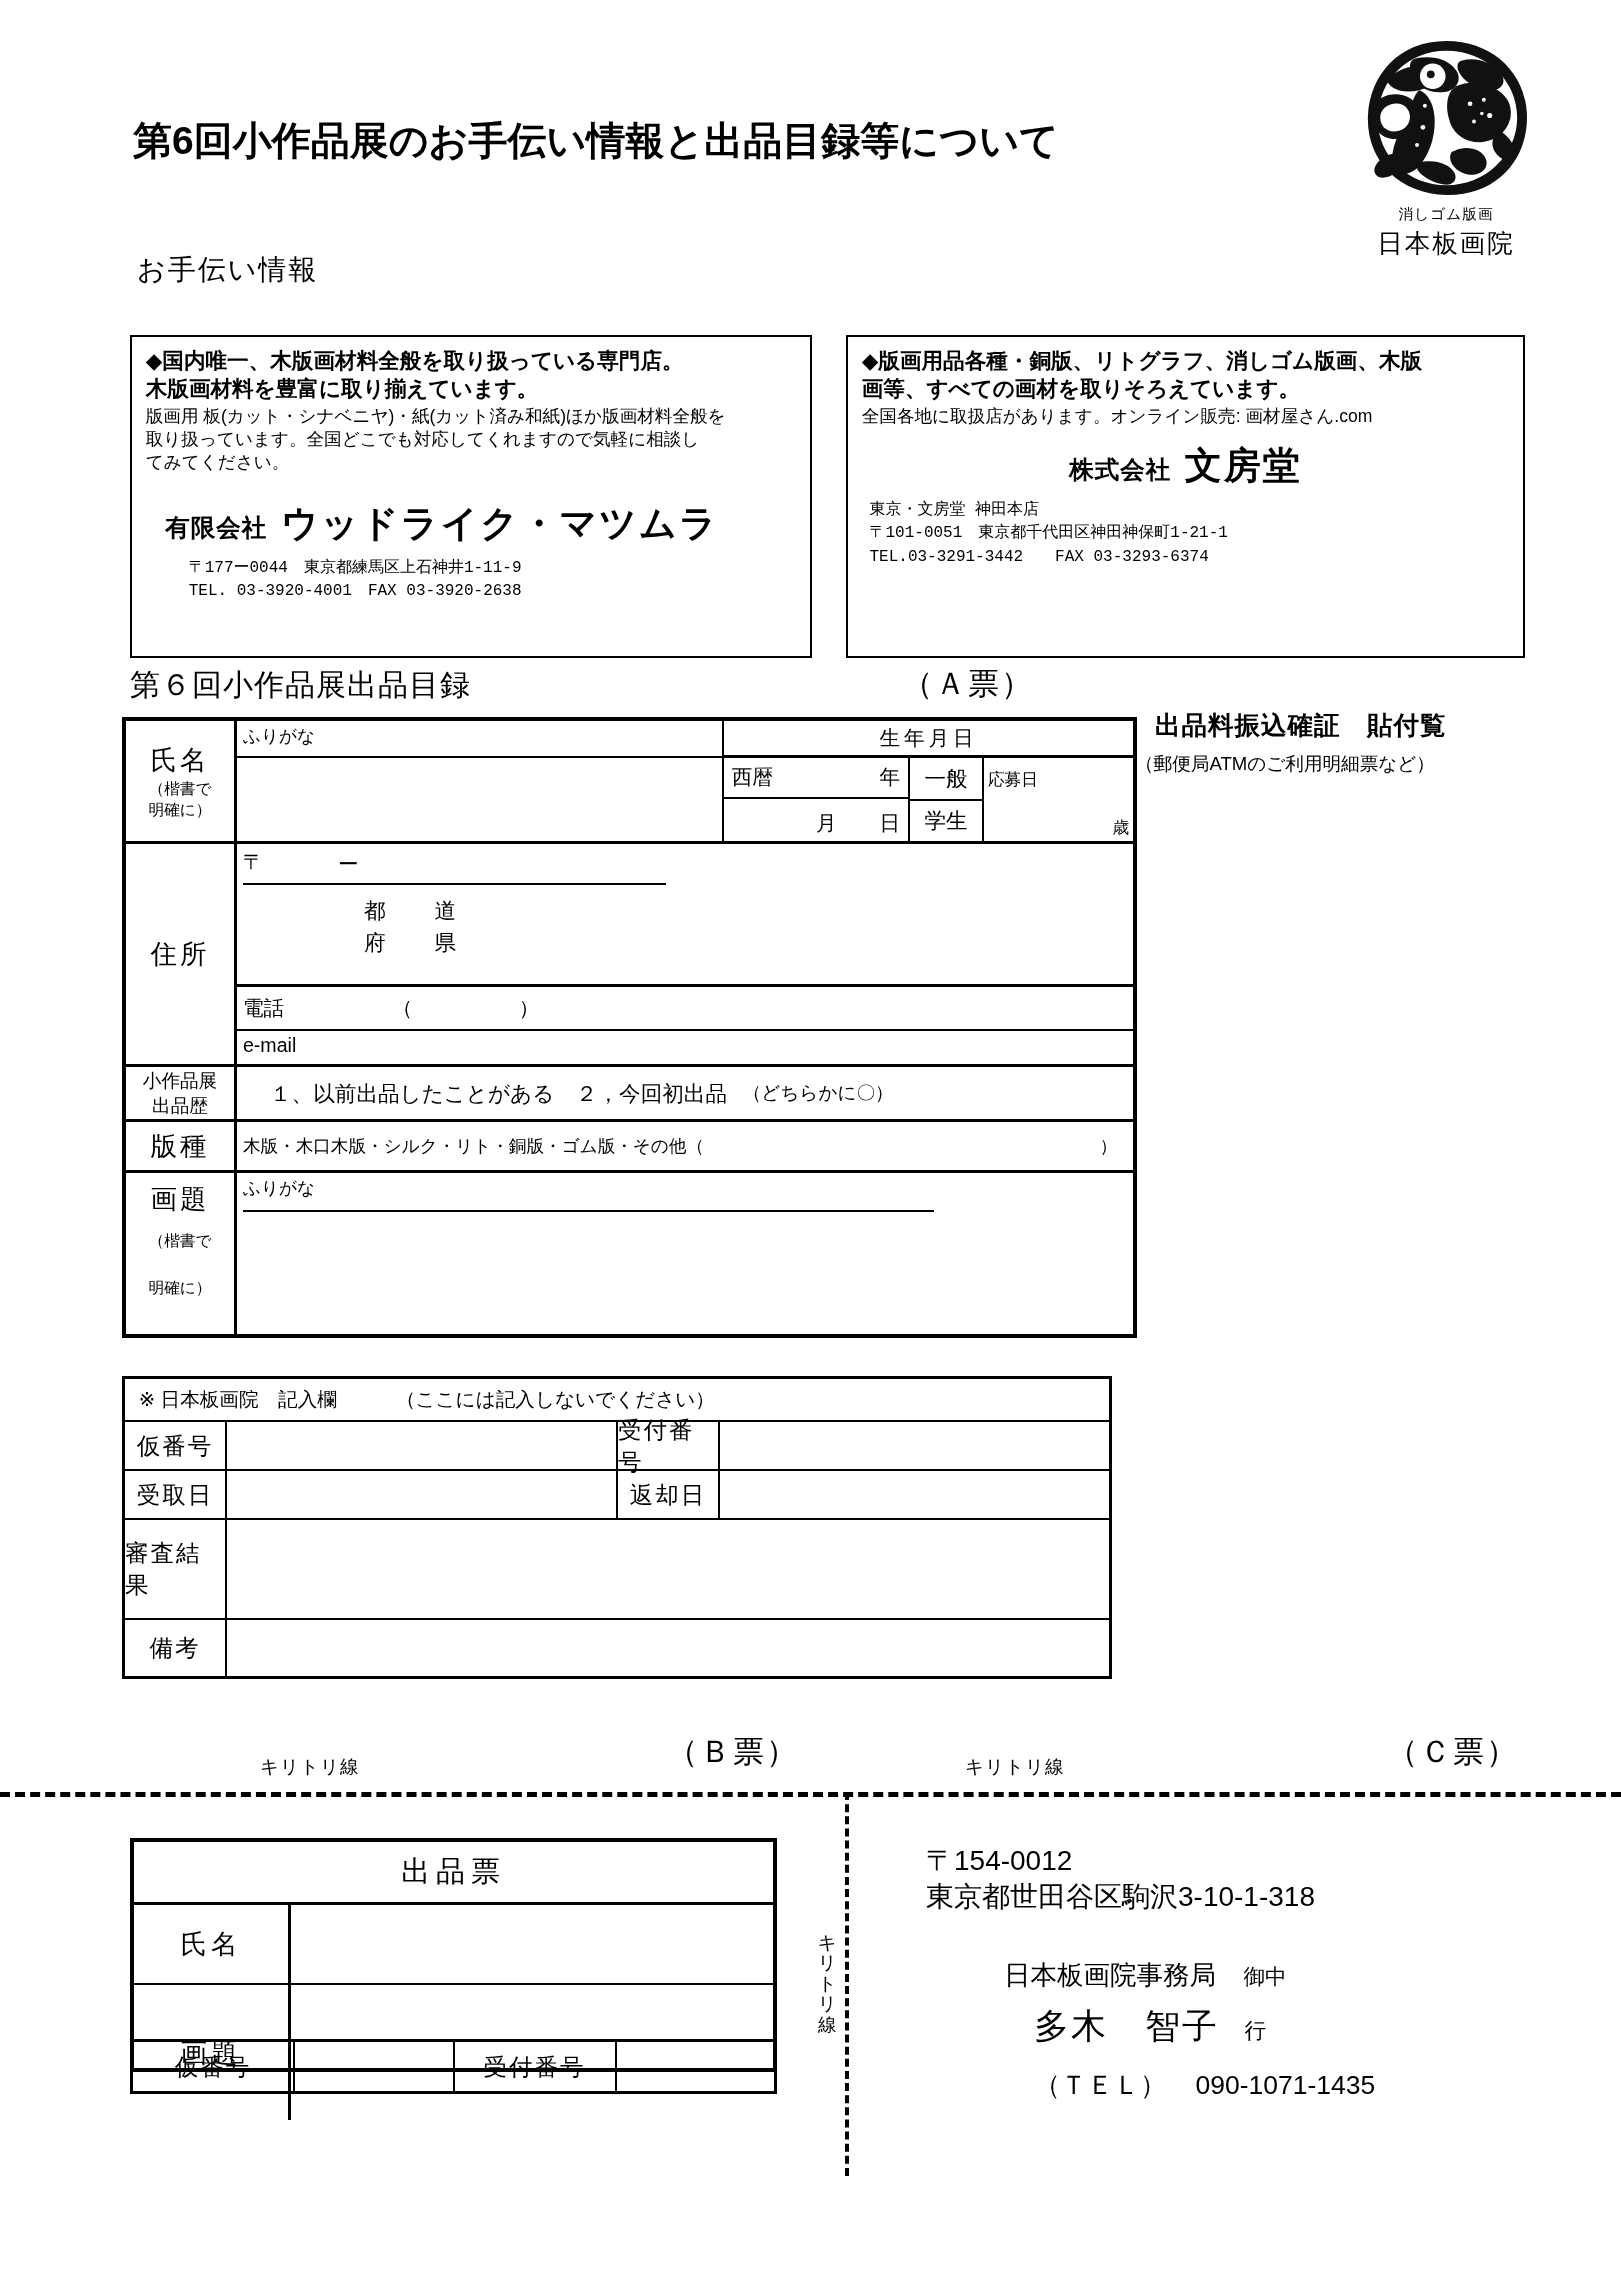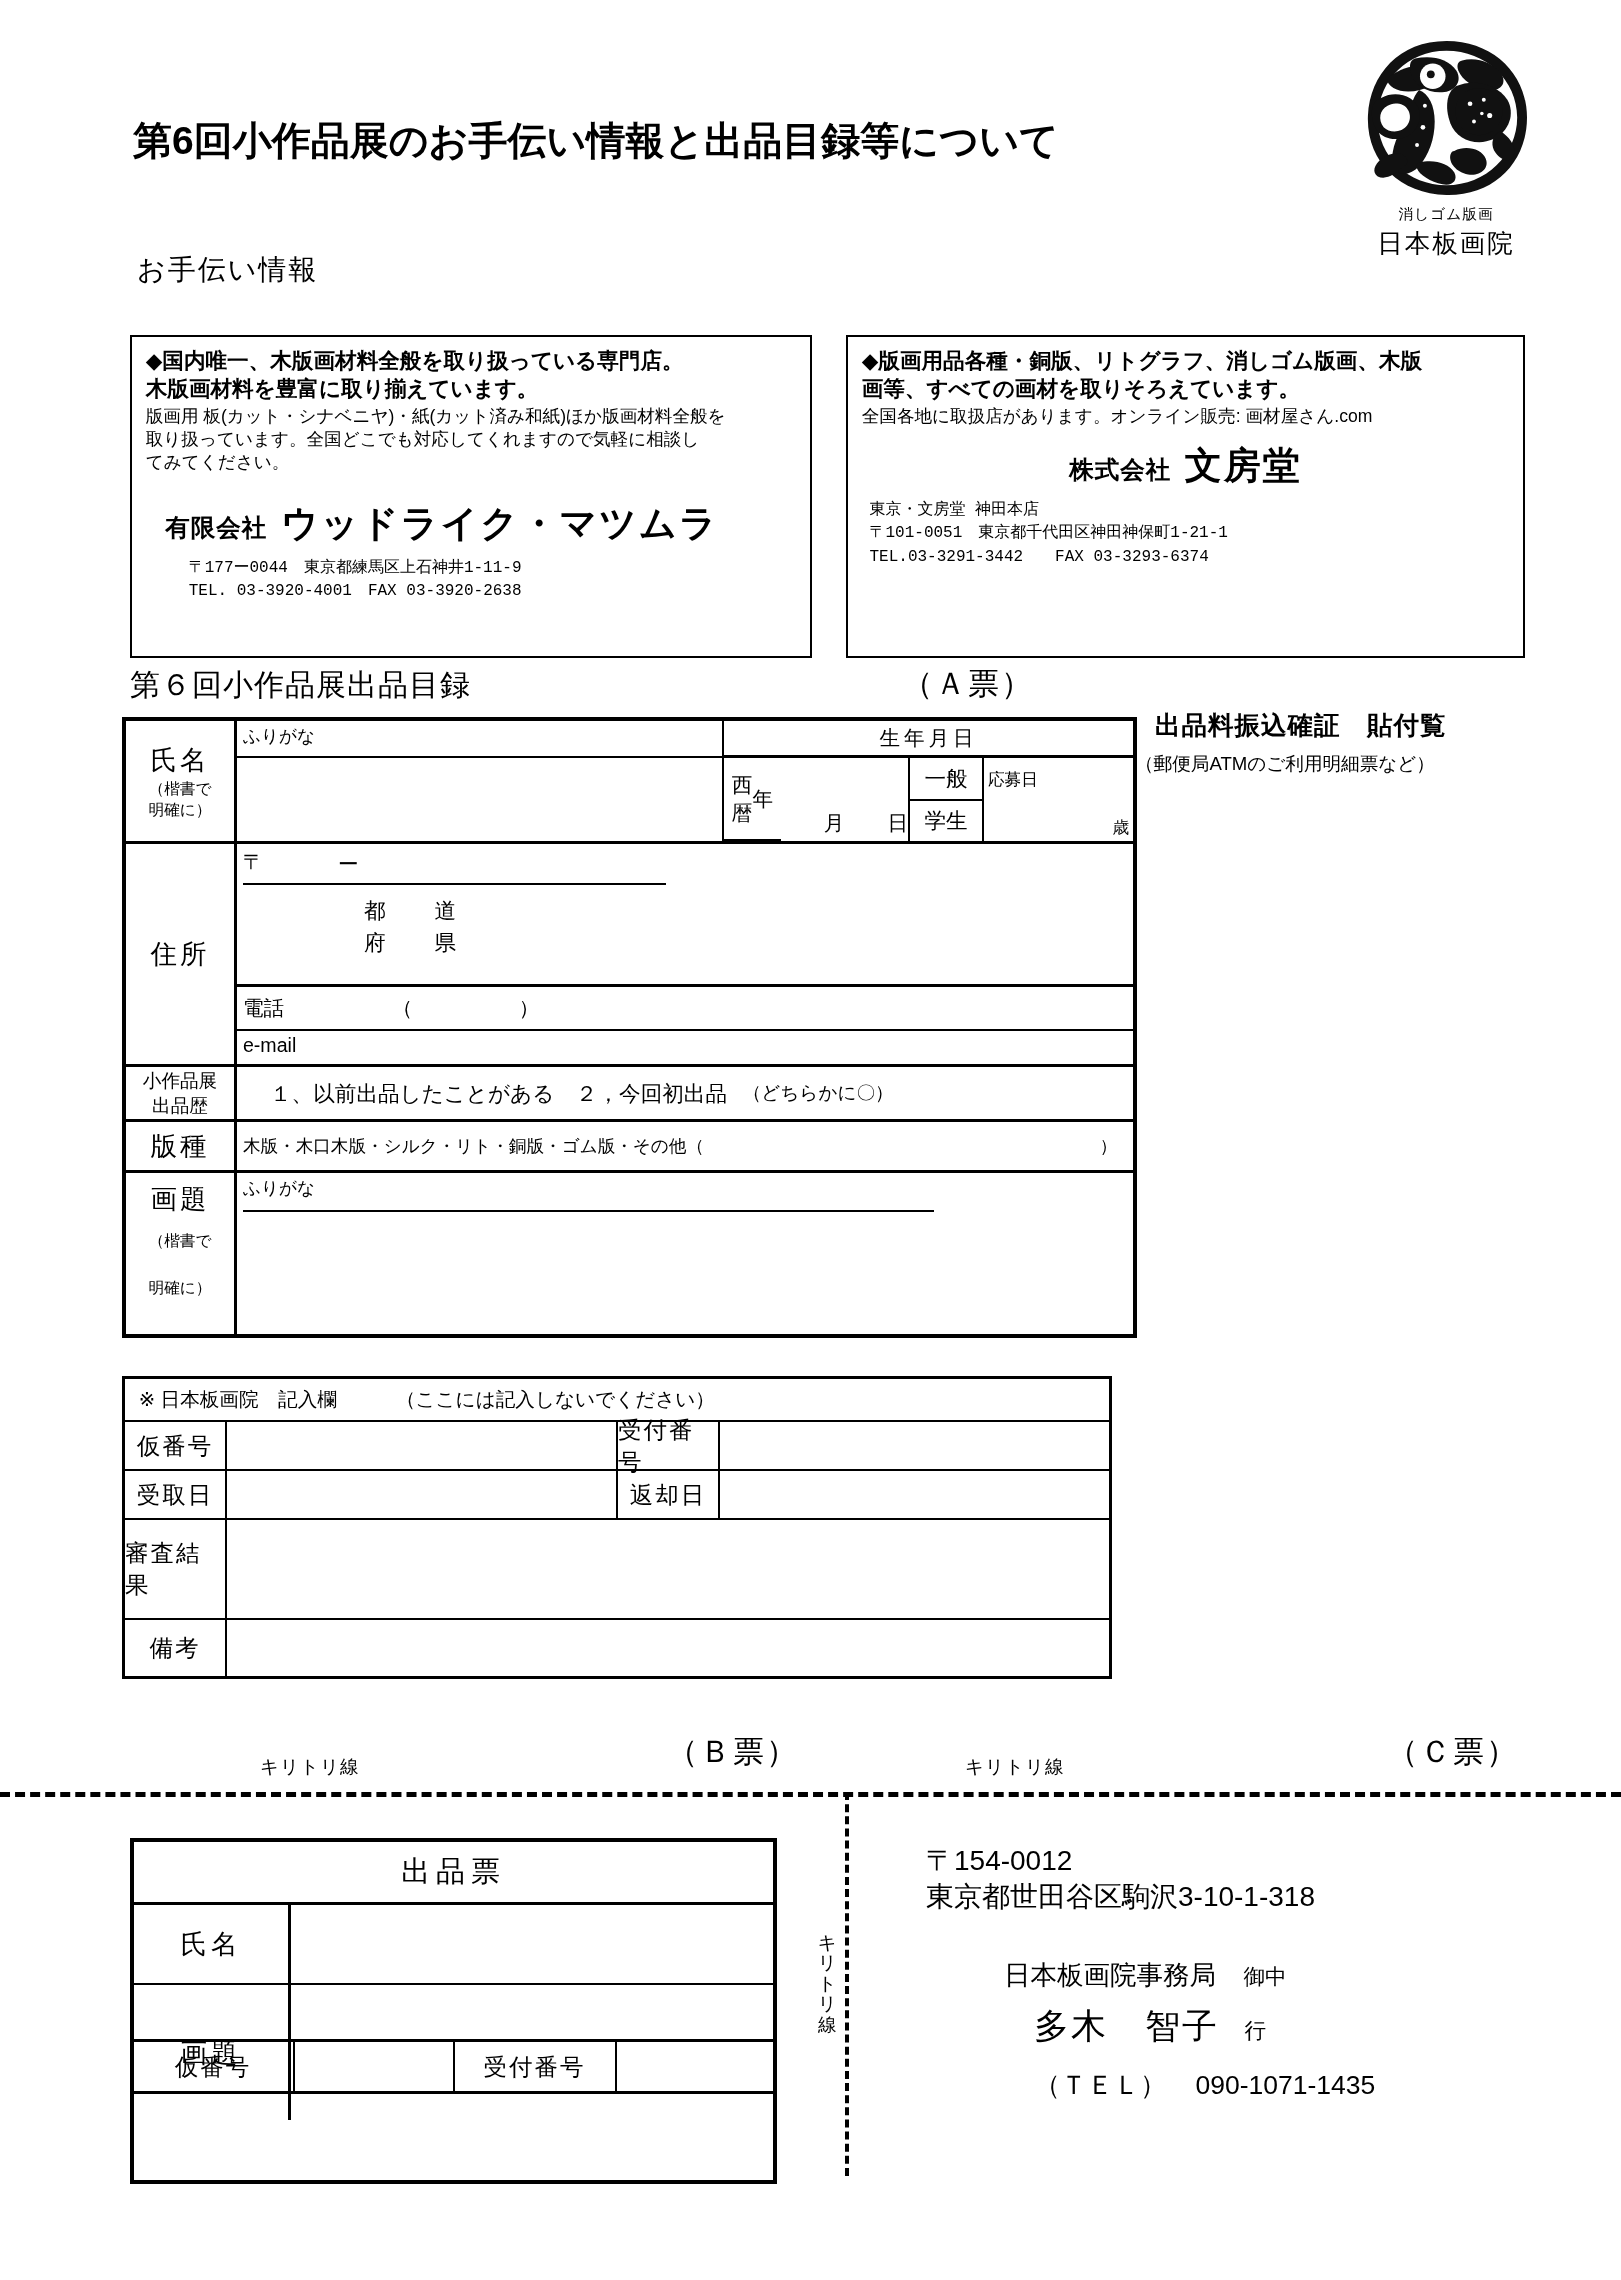--- a/index.html
+++ b/index.html
@@ -200,21 +200,21 @@
     letter-spacing: 3.9px;
     box-sizing: border-box;
     padding-top: 2.9px;
   }
   #dob-body { flex: 1; display: flex; }
   #dob-ymd {
     width: 186px;
     box-sizing: border-box;
     border-right: 2.9px solid #000;
     display: flex;
-    flex-direction: row;
+    flex-direction: column;
   }
   .dob-line {
     flex: 1;
     display: flex;
     align-items: center;
     font-size: 20.6px;
     box-sizing: border-box;
   }
   #dob-y-line { border-bottom: 2px solid #000; justify-content: space-between; padding: 0 7.8px; }
   #dob-md-line { justify-content: flex-end; align-items: flex-end; padding: 0 7.8px 3.9px 0; }
@@ -412,21 +412,21 @@
     letter-spacing: 1px;
   }
   #cut-label-vert span { display: block; }
 
   
   #b-ticket {
     position: absolute;
     left: 130px;
     top: 1838px;
     width: 647px;
-    height: 346px;
+    height: 234px;
     border: 4.9px solid #000;
     box-sizing: border-box;
   }
   #b-ticket-head {
     height: 63px;
     border-bottom: 3.9px solid #000;
     display: flex;
     align-items: center;
     justify-content: center;
     font-size: 29px;

